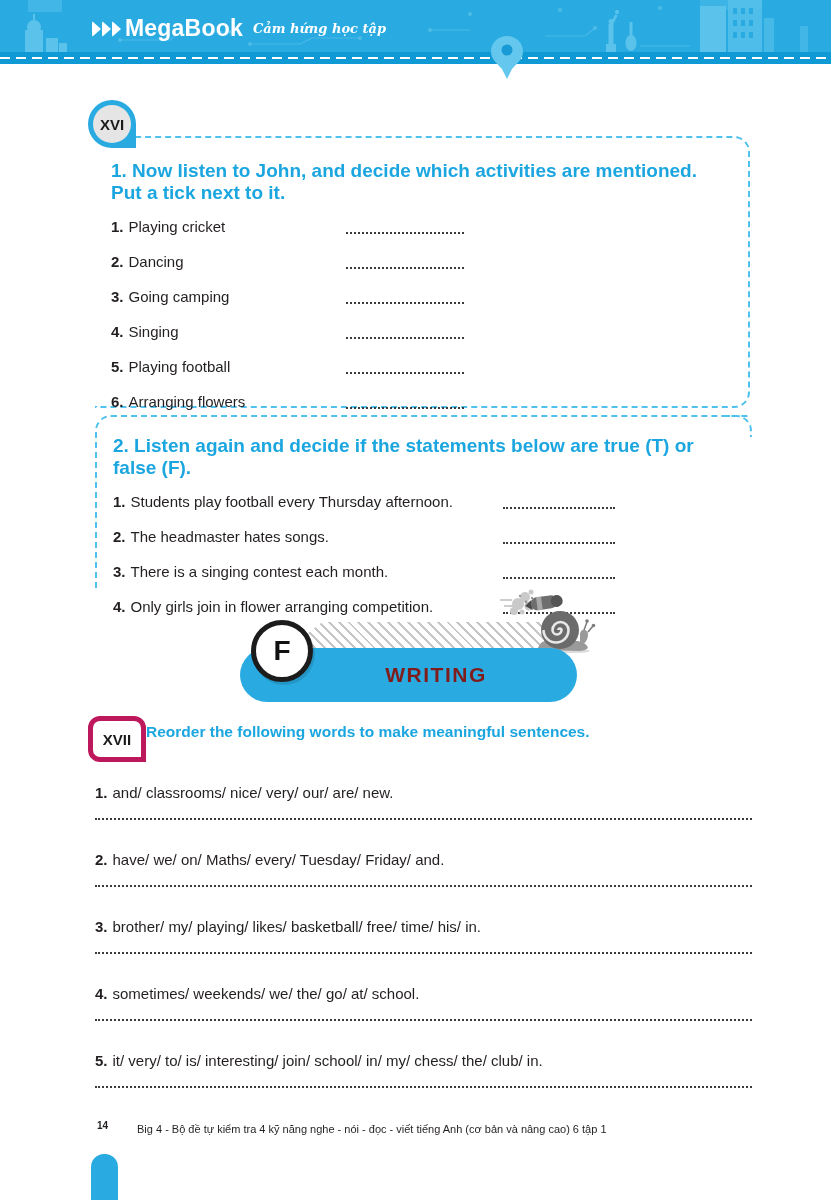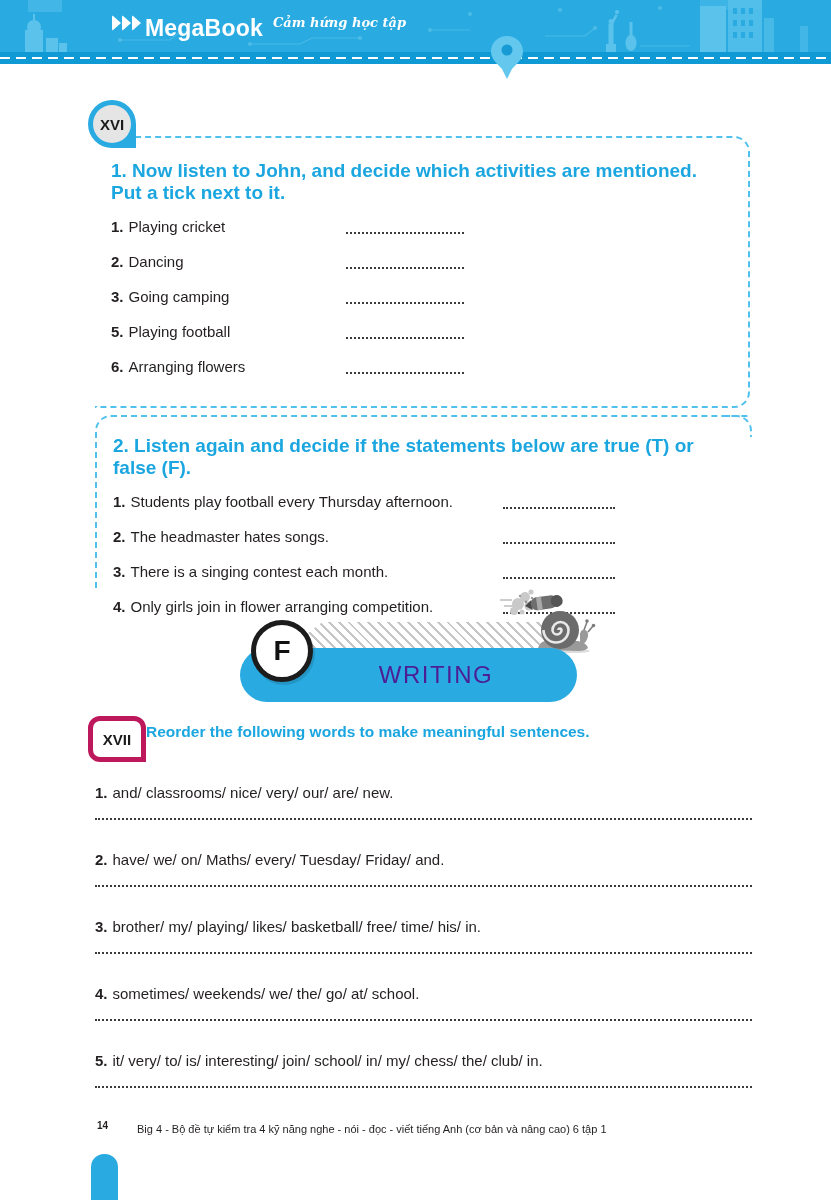--- a/index.html
+++ b/index.html
@@ -7,21 +7,21 @@
         font-family:"Liberation Sans",sans-serif;color:#231f20;margin:0 auto;}
 
   
   .header{position:absolute;top:0;left:0;width:831px;height:64px;}
   .header-main{position:absolute;top:0;left:0;width:831px;height:52px;background:#29abe2;}
   .header-strip{position:absolute;top:52px;left:0;width:831px;height:12px;background:#0f9ad6;}
   .skyline{position:absolute;top:0;left:0;z-index:1;}
   .dashline{position:absolute;top:57px;left:0;width:831px;height:2px;z-index:2;
             background:repeating-linear-gradient(90deg,#fff 0 10px,transparent 10px 16px);}
   .pin{position:absolute;top:36px;left:490px;z-index:3;}
-  .logo{position:absolute;top:15px;left:112px;z-index:4;display:flex;align-items:flex-start;}
+  .logo{position:absolute;top:15px;left:92px;z-index:4;display:flex;align-items:center;}
   .chev{display:flex;align-items:center;margin-right:3px;}
   .chev i{display:block;width:0;height:0;border-top:8px solid transparent;border-bottom:8px solid transparent;
           border-left:9px solid #fff;margin-right:1px;border-radius:2px;}
   .logo-text{color:#fff;font-size:23px;font-weight:bold;letter-spacing:.2px;}
   .tagline{color:#fff;font-size:13px;font-style:italic;font-weight:600;margin-left:10px;
            font-family:"DejaVu Serif",serif;}
 
   
   .badge-xvi{position:absolute;left:88px;top:100px;width:48px;height:48px;background:#29abe2;
              border-radius:50% 50% 0 50%;z-index:5;display:flex;align-items:center;justify-content:center;}
@@ -49,21 +49,21 @@
 
   
   .banner{position:absolute;left:0;top:588px;width:831px;height:122px;}
   .hatch{position:absolute;left:286px;top:34px;width:280px;height:28px;
          clip-path:polygon(13% 0,100% 0,100% 100%,0 100%);
          background:repeating-linear-gradient(45deg,#c6c6c6 0 2px,transparent 2px 7px);}
   .snail{position:absolute;left:498px;top:0px;}
   .pill{position:absolute;left:240px;top:60px;width:337px;height:54px;background:#29abe2;
         border-radius:27px;display:flex;align-items:center;justify-content:center;padding-left:55px;
         box-sizing:border-box;}
-  .pill span{color:#4c1d95;font-size:24px;font-weight:400;letter-spacing:1.5px;}
+  .pill span{color:#7f1d1d;font-size:21px;font-weight:700;letter-spacing:1.5px;}
   .f-circle{position:absolute;left:251px;top:32px;width:52px;height:52px;background:#fff;
             border:5px solid #1c1c1c;border-radius:50%;display:flex;align-items:center;justify-content:center;
             box-shadow:2px 3px 0 rgba(0,0,0,.12);}
   .f-circle span{font-size:28px;font-weight:800;color:#111;}
 
   
   .xvii-title{position:absolute;left:146px;top:723px;color:#1ba6e0;font-weight:bold;font-size:15.5px;}
   .writing{position:absolute;left:95px;top:784px;width:657px;}
   .w-sentence{height:20px;font-size:15px;margin-bottom:14px;}
   .w-sentence .num{font-weight:bold;margin-right:5px;}
@@ -166,20 +166,24 @@
     </div>
     <div class="ex-row">
       <span class="num">2.</span><span class="txt">Dancing</span>
       <span class="blank"></span>
     </div>
     <div class="ex-row">
       <span class="num">3.</span><span class="txt">Going camping</span>
       <span class="blank"></span>
     </div>
     <div class="ex-row">
+      <span class="num">4.</span><span class="txt">Singing</span>
+      <span class="blank"></span>
+    </div>
+    <div class="ex-row">
       <span class="num">5.</span><span class="txt">Playing football</span>
       <span class="blank"></span>
     </div>
     <div class="ex-row">
       <span class="num">6.</span><span class="txt">Arranging flowers</span>
       <span class="blank"></span>
     </div>
   </div>
 
   <div class="box2">

